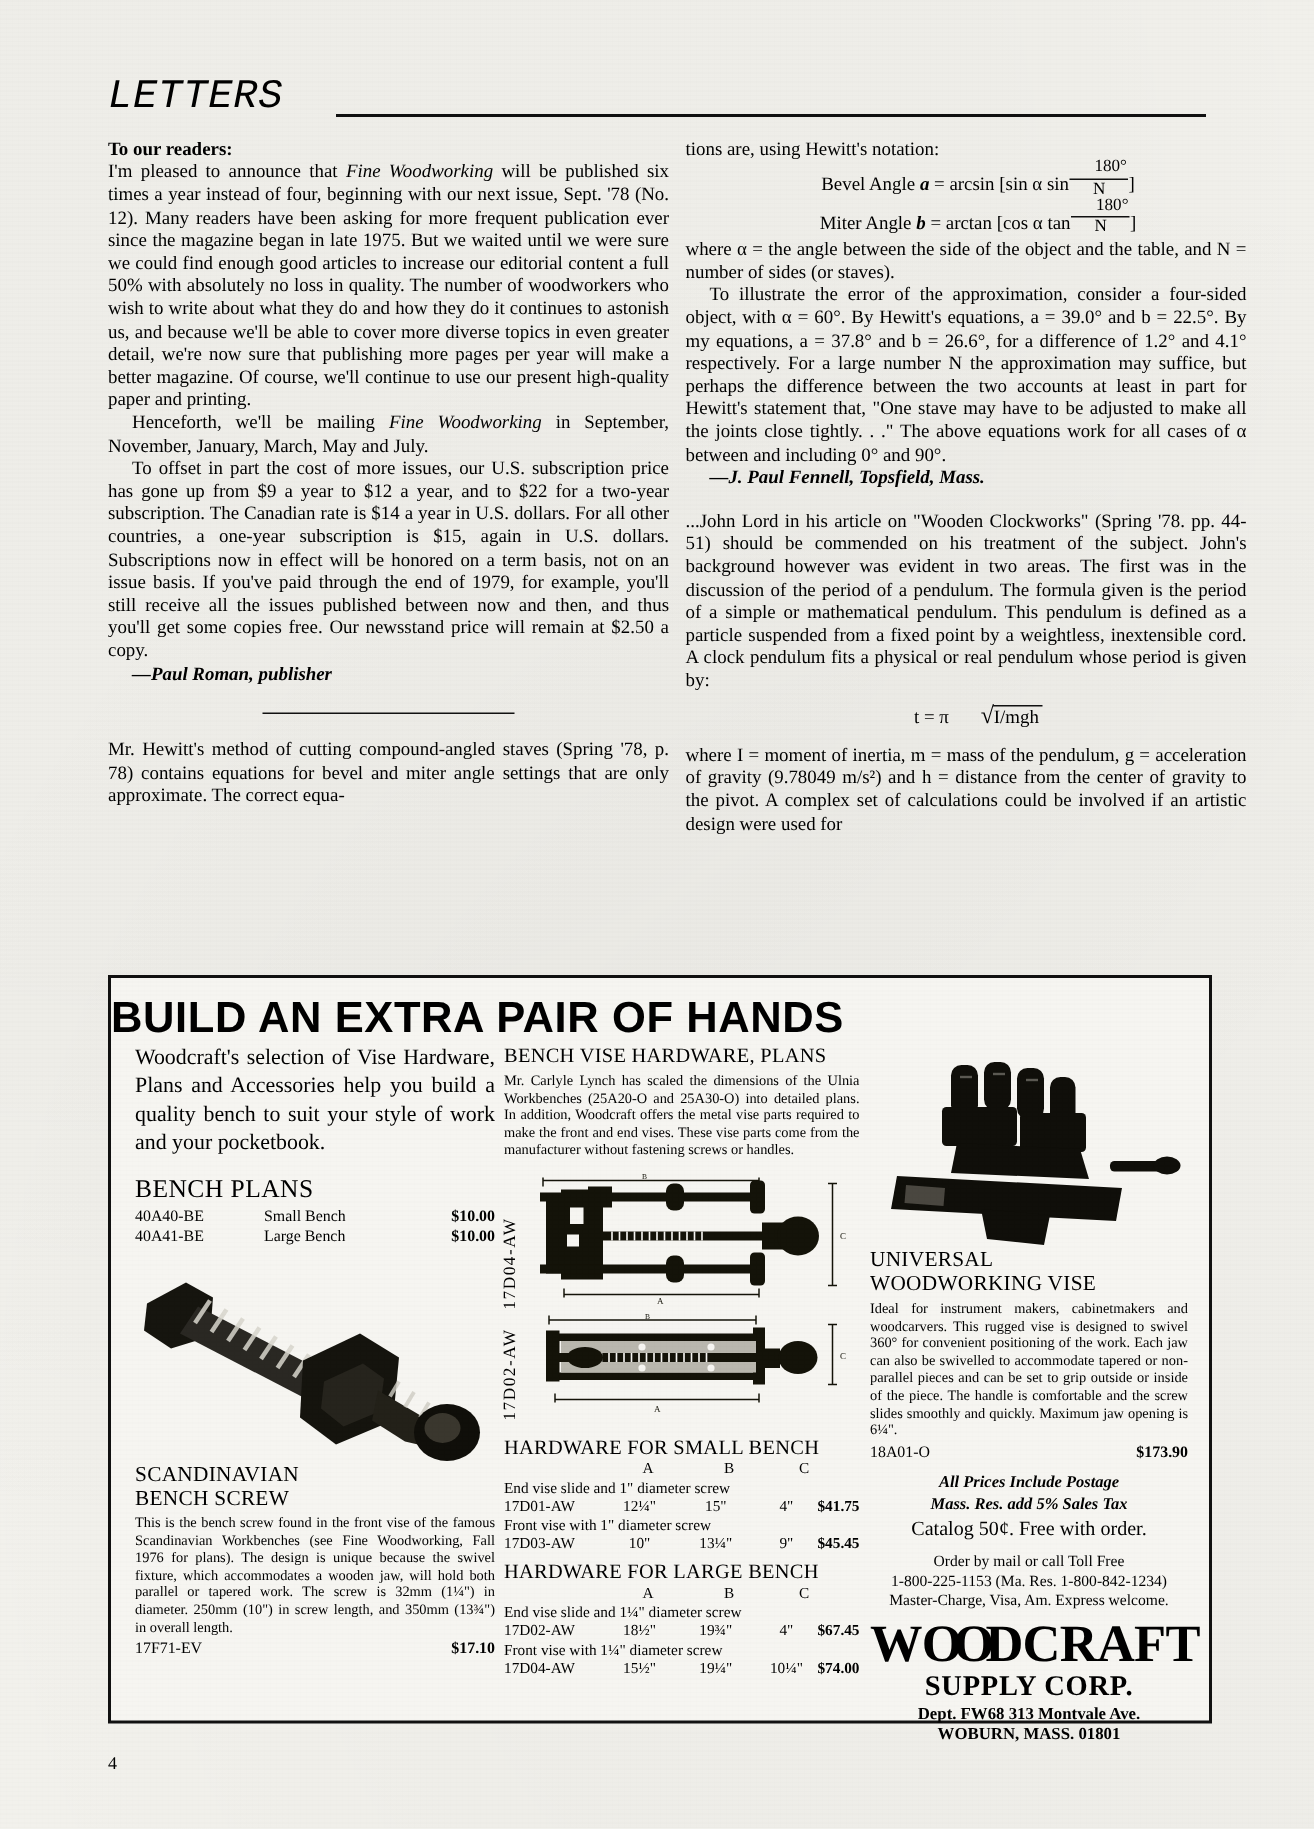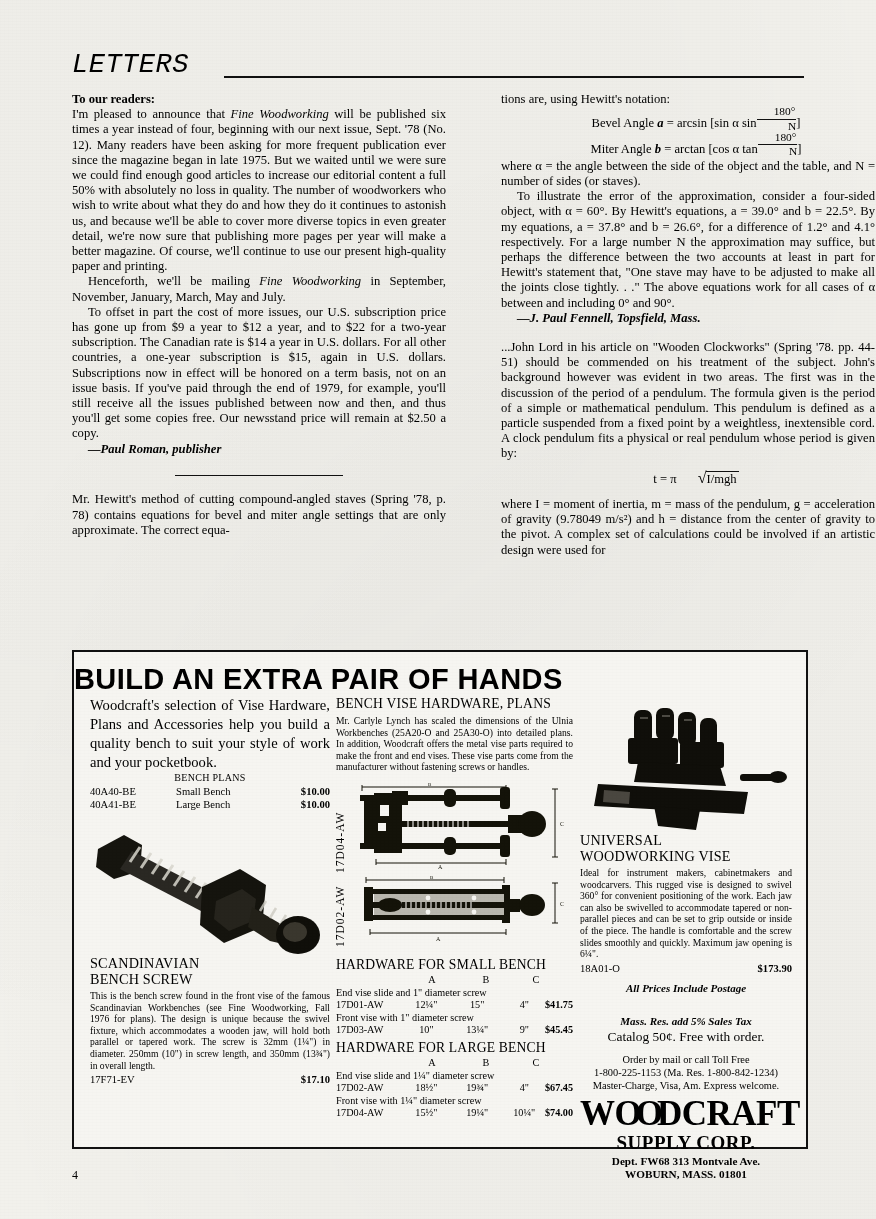--- a/index.html
+++ b/index.html
@@ -31,52 +31,52 @@
     font-family:Liberation Mono, monospace;
     position:absolute;left:0;top:0;line-height:30px;
   }
   .masthead .rule{
     position:absolute;left:152px;right:0;top:26px;height:2px;background:#111;
   }
 
   
   .col{position:absolute;top:92px;width:374px;font-size:12.6px;line-height:15.2px;text-align:justify;}
   .col.left{left:72px;}
-  .col.right{left:457px;margin-left:44px;}
+  .col.right{left:457px;}
   .col p{margin:0;text-indent:16px;}
   .col p.noind{text-indent:0;}
   .col p.lead{text-indent:0;}
   .bold{font-weight:bold;}
   .ital{font-style:italic;}
   .sig{text-align:left;font-style:italic;font-weight:bold;margin-top:1px;text-indent:0;}
   .hr-short{width:168px;height:1.5px;background:#111;margin:18px auto 16px auto;}
   .eq{text-align:center;text-indent:0;margin:6px 0 2px 0;}
   .eq2{text-align:center;text-indent:0;margin:10px 0 2px 0;}
-  .frac{display:inline-block;vertical-align:-3px;text-align:right;line-height:1.0;font-size:11.4px;position:relative;top:-1px;}
+  .frac{display:inline-block;vertical-align:-3px;text-align:left;line-height:1.0;font-size:11.4px;position:relative;top:-1px;}
   .frac .num{display:block;padding:0 1px;}
   .frac .bar{display:block;border-top:1.2px solid #111;margin:1px 0;}
   .frac .den{display:block;}
   .sqrt{display:inline-block;position:relative;padding-left:2px;}
   .sqrt .rad{font-size:16px;}
   .sqrt .body{border-top:1.2px solid #111;padding:0 2px 0 1px;margin-left:-1px;}
 
   
   .ad{position:absolute;left:72px;top:650px;width:732px;height:495px;border:2px solid #111;background:#f6f5f1;}
   .ad-inner{position:absolute;inset:0;padding:0;}
   .ad-head{
     position:absolute;left:0;right:0;top:11px;text-align:left;
     font-family:"Liberation Sans",sans-serif;font-weight:bold;font-size:29px;
     letter-spacing:.4px;
   }
   .ad-colA{position:absolute;left:16px;top:44px;width:240px;}
   .ad-colB{position:absolute;left:262px;top:44px;width:237px;}
   .ad-colC{position:absolute;left:506px;top:56px;width:212px;}
 
   .intro{font-size:14.6px;line-height:19px;text-align:justify;}
-  .h-sc{font-size:10px;letter-spacing:.3px;text-align:center;}
+  .h-sc{font-size:17px;letter-spacing:.3px;margin-top:11px;}
   .h-sc2{font-size:14.2px;letter-spacing:.2px;}
   .h-small{font-size:13.6px;letter-spacing:.2px;}
   .tiny{font-size:9.6px;line-height:11.6px;text-align:justify;}
   .plans-row{font-size:10.6px;line-height:13px;display:flex;margin-top:2px;}
   .plans-row .c1{width:86px;}
   .plans-row .c2{flex:1;}
   .plans-row .c3{width:62px;text-align:right;font-weight:bold;}
 
   
   .vlabel{
@@ -434,21 +434,21 @@
           <div>UNIVERSAL</div>
           <div>WOODWORKING VISE</div>
         </div>
         <div class="tiny" style="margin-top:3px;">Ideal for instrument makers, cabinetmakers and woodcarvers. This rugged vise is designed to swivel 360° for convenient positioning of the work. Each jaw can also be swivelled to accommodate tapered or non-parallel pieces and can be set to grip outside or inside of the piece. The handle is comfortable and the screw slides smoothly and quickly. Maximum jaw opening is 6¼".</div>
         <div class="price-line">
           <span class="pc">18A01-O</span>
           <span class="pp">$173.90</span>
         </div>
 
         <div class="center ital-b" style="font-size:11px;margin-top:8px;">All Prices Include Postage</div>
-        <div class="center ital-b" style="font-size:11px;margin-top:21px;">Mass. Res. add 5% Sales Tax</div>
+        <div class="center ital-b" style="font-size:11px;margin-top:3px;">Mass. Res. add 5% Sales Tax</div>
         <div class="center" style="font-size:13.4px;margin-top:2px;">Catalog 50¢. Free with order.</div>
 
         <div class="ord" style="margin-top:8px;">Order by mail or call Toll Free</div>
         <div class="ord">1-800-225-1153 (Ma. Res. 1-800-842-1234)</div>
         <div class="ord">Master-Charge, Visa, Am. Express welcome.</div>
 
         <div class="logo"><span>W</span><span class="oo">OO</span><span>DCRAFT</span></div>
         <div class="logo-sub">SUPPLY CORP.</div>
         <div class="logo-addr" style="margin-top:2px;">Dept. FW68    313 Montvale Ave.</div>
         <div class="logo-addr">WOBURN, MASS. 01801</div>

